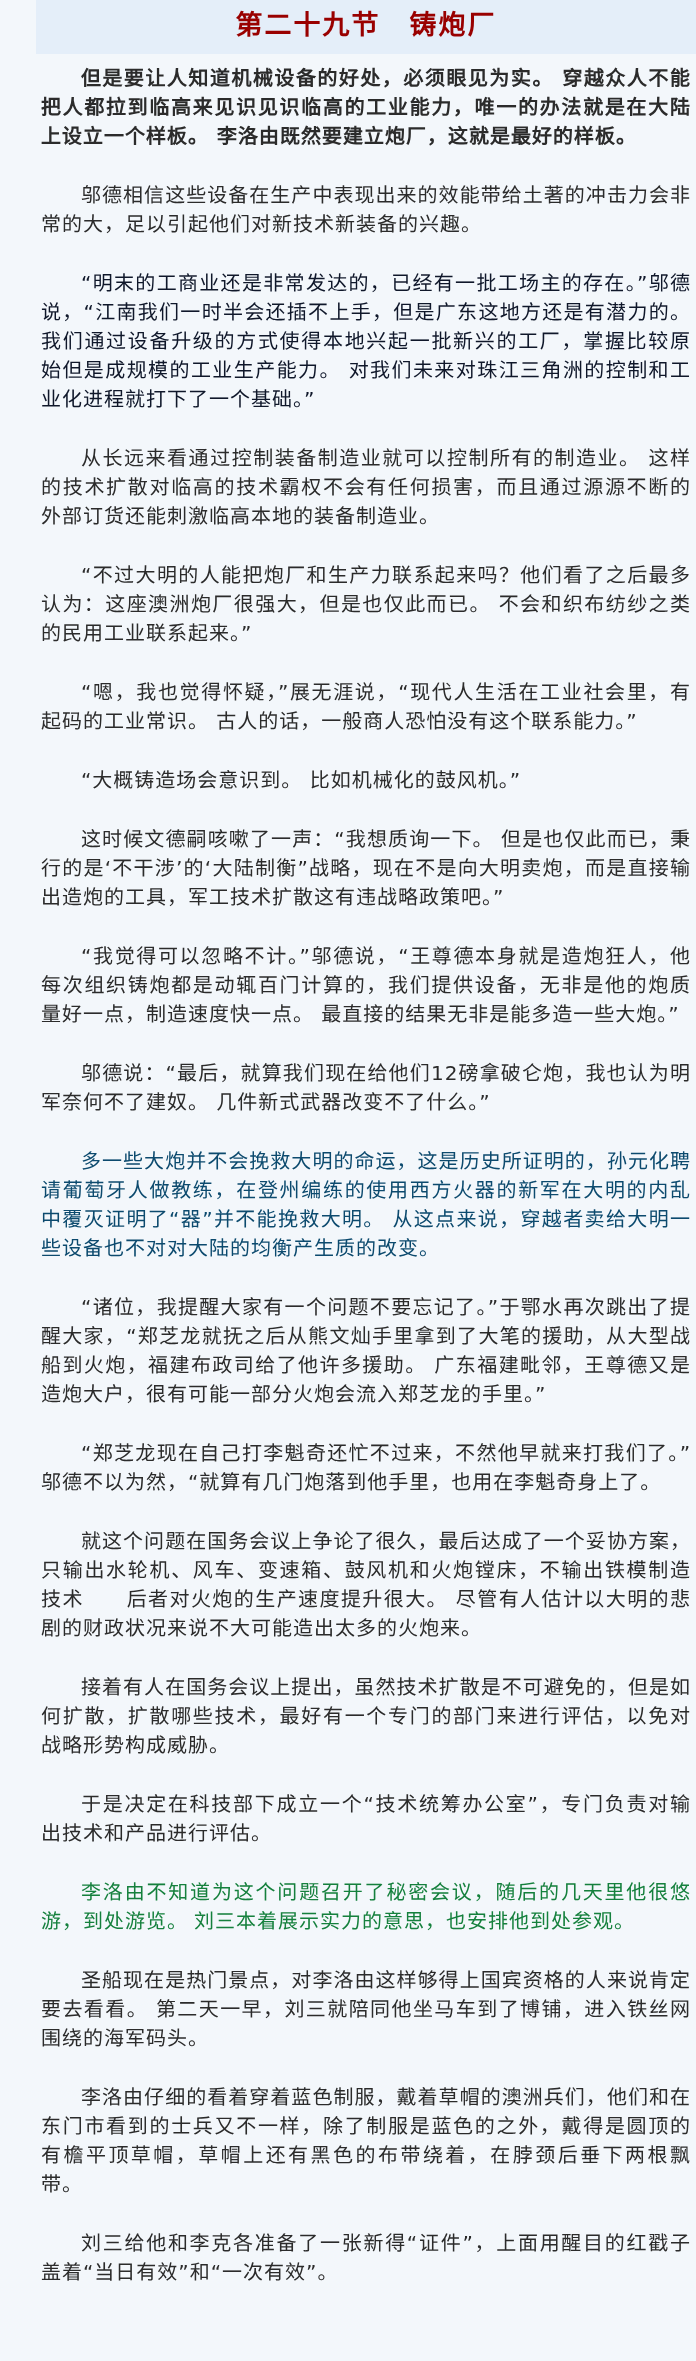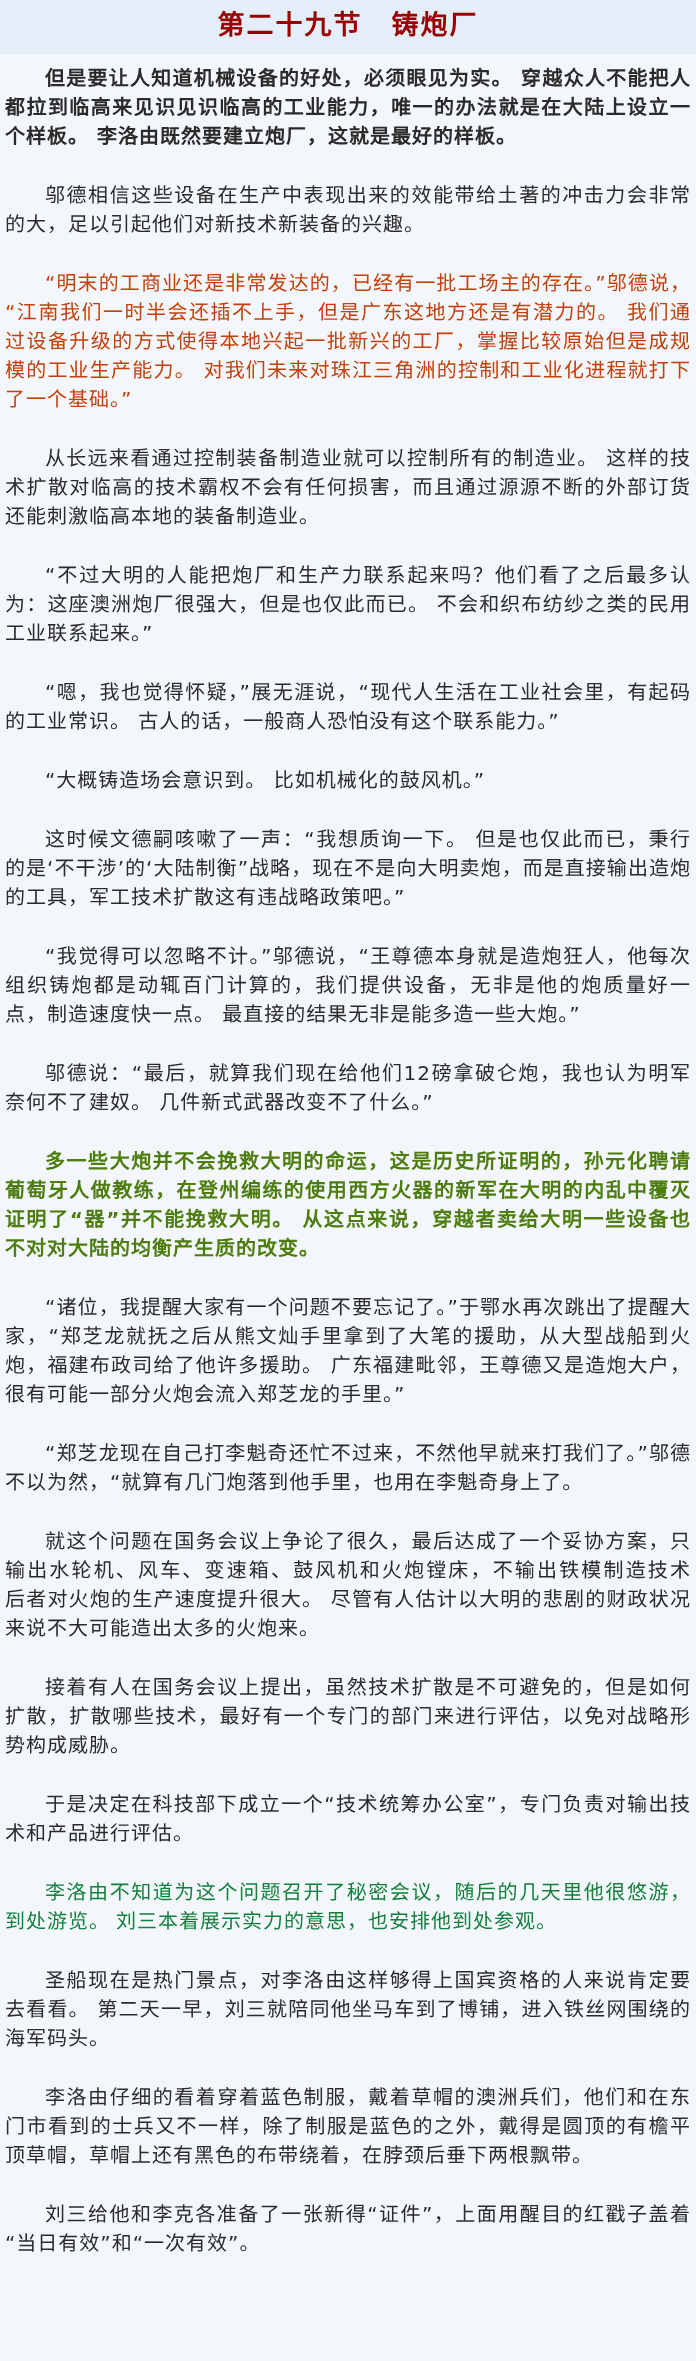--- a/index.html
+++ b/index.html
@@ -11,20 +11,21 @@
     height: 2361px;
     overflow: hidden;
     background: #f3f7fb;
     font-family: "DejaVu Sans", sans-serif;
   }
   .page {
     width: 696px;
     height: 2361px;
     overflow: hidden;
     box-sizing: border-box;
+    padding-left: 36px;
   }
   .chapter-header {
     background: #e4eef9;
     padding: 9px 0 13px 0;
     text-align: center;
   }
   .chapter-title {
     margin: 0;
     font-size: 27px;
     font-weight: bold;
@@ -56,29 +57,29 @@
 <body style="background: rgb(243, 247, 251);">
 
 <div class="page">
   <div class="chapter-header" style="background: rgb(228, 238, 249);">
     <h1 class="chapter-title" style="color: rgb(153, 0, 0);">第二十九节　铸炮厂</h1>
   </div>
   <div class="chapter-body" id="chapter-body">
 
   <p style="color: rgb(43, 43, 43);">但是要让人知道机械设备的好处，必须眼见为实。 穿越众人不能把人都拉到临高来见识见识临高的工业能力，唯一的办法就是在大陆上设立一个样板。 李洛由既然要建立炮厂，这就是最好的样板。</p>
       <p style="color: rgb(43, 43, 43);">邬德相信这些设备在生产中表现出来的效能带给土著的冲击力会非常的大，足以引起他们对新技术新装备的兴趣。</p>
-      <p style="color: #c2410c;">“明末的工商业还是非常发达的，已经有一批工场主的存在。”邬德说，“江南我们一时半会还插不上手，但是广东这地方还是有潜力的。 我们通过设备升级的方式使得本地兴起一批新兴的工厂，掌握比较原始但是成规模的工业生产能力。 对我们未来对珠江三角洲的控制和工业化进程就打下了一个基础。”</p>
+      <p style="color: #0f172a;">“明末的工商业还是非常发达的，已经有一批工场主的存在。”邬德说，“江南我们一时半会还插不上手，但是广东这地方还是有潜力的。 我们通过设备升级的方式使得本地兴起一批新兴的工厂，掌握比较原始但是成规模的工业生产能力。 对我们未来对珠江三角洲的控制和工业化进程就打下了一个基础。”</p>
       <p style="color: rgb(43, 43, 43);">从长远来看通过控制装备制造业就可以控制所有的制造业。 这样的技术扩散对临高的技术霸权不会有任何损害，而且通过源源不断的外部订货还能刺激临高本地的装备制造业。</p>
       <p style="color: rgb(43, 43, 43);">“不过大明的人能把炮厂和生产力联系起来吗？他们看了之后最多认为：这座澳洲炮厂很强大，但是也仅此而已。 不会和织布纺纱之类的民用工业联系起来。”</p>
       <p style="color: rgb(43, 43, 43);">“嗯，我也觉得怀疑，”展无涯说，“现代人生活在工业社会里，有起码的工业常识。 古人的话，一般商人恐怕没有这个联系能力。”</p>
       <p style="color: rgb(43, 43, 43);">“大概铸造场会意识到。 比如机械化的鼓风机。”</p>
       <p style="color: rgb(43, 43, 43);">这时候文德嗣咳嗽了一声：“我想质询一下。 但是也仅此而已，秉行的是‘不干涉’的‘大陆制衡”战略，现在不是向大明卖炮，而是直接输出造炮的工具，军工技术扩散这有违战略政策吧。”</p>
       <p style="color: rgb(43, 43, 43);">“我觉得可以忽略不计。”邬德说，“王尊德本身就是造炮狂人，他每次组织铸炮都是动辄百门计算的，我们提供设备，无非是他的炮质量好一点，制造速度快一点。 最直接的结果无非是能多造一些大炮。”</p>
       <p style="color: rgb(43, 43, 43);">邬德说：“最后，就算我们现在给他们12磅拿破仑炮，我也认为明军奈何不了建奴。 几件新式武器改变不了什么。”</p>
-      <p style="color: #4d7c0f; font-weight: bold;">多一些大炮并不会挽救大明的命运，这是历史所证明的，孙元化聘请葡萄牙人做教练，在登州编练的使用西方火器的新军在大明的内乱中覆灭证明了“器”并不能挽救大明。 从这点来说，穿越者卖给大明一些设备也不对对大陆的均衡产生质的改变。</p>
+      <p style="color: #0c4a6e;">多一些大炮并不会挽救大明的命运，这是历史所证明的，孙元化聘请葡萄牙人做教练，在登州编练的使用西方火器的新军在大明的内乱中覆灭证明了“器”并不能挽救大明。 从这点来说，穿越者卖给大明一些设备也不对对大陆的均衡产生质的改变。</p>
       <p style="color: rgb(43, 43, 43);">“诸位，我提醒大家有一个问题不要忘记了。”于鄂水再次跳出了提醒大家，“郑芝龙就抚之后从熊文灿手里拿到了大笔的援助，从大型战船到火炮，福建布政司给了他许多援助。 广东福建毗邻，王尊德又是造炮大户，很有可能一部分火炮会流入郑芝龙的手里。”</p>
       <p style="color: rgb(43, 43, 43);">“郑芝龙现在自己打李魁奇还忙不过来，不然他早就来打我们了。”邬德不以为然，“就算有几门炮落到他手里，也用在李魁奇身上了。</p>
       <p style="color: rgb(43, 43, 43);">就这个问题在国务会议上争论了很久，最后达成了一个妥协方案，只输出水轮机、风车、变速箱、鼓风机和火炮镗床，不输出铁模制造技术　　后者对火炮的生产速度提升很大。 尽管有人估计以大明的悲剧的财政状况来说不大可能造出太多的火炮来。</p>
       <p style="color: rgb(43, 43, 43);">接着有人在国务会议上提出，虽然技术扩散是不可避免的，但是如何扩散，扩散哪些技术，最好有一个专门的部门来进行评估，以免对战略形势构成威胁。</p>
       <p style="color: rgb(43, 43, 43);">于是决定在科技部下成立一个“技术统筹办公室”，专门负责对输出技术和产品进行评估。</p>
       <p style="color: #15803d; font-family: Liberation Serif, serif;">李洛由不知道为这个问题召开了秘密会议，随后的几天里他很悠游，到处游览。 刘三本着展示实力的意思，也安排他到处参观。</p>
       <p style="color: rgb(43, 43, 43);">圣船现在是热门景点，对李洛由这样够得上国宾资格的人来说肯定要去看看。 第二天一早，刘三就陪同他坐马车到了博铺，进入铁丝网围绕的海军码头。</p>
       <p style="color: rgb(43, 43, 43);">李洛由仔细的看着穿着蓝色制服，戴着草帽的澳洲兵们，他们和在东门市看到的士兵又不一样，除了制服是蓝色的之外，戴得是圆顶的有檐平顶草帽，草帽上还有黑色的布带绕着，在脖颈后垂下两根飘带。</p>
       <p style="color: rgb(43, 43, 43);">刘三给他和李克各准备了一张新得“证件”，上面用醒目的红戳子盖着“当日有效”和“一次有效”。</p>
     </div>

